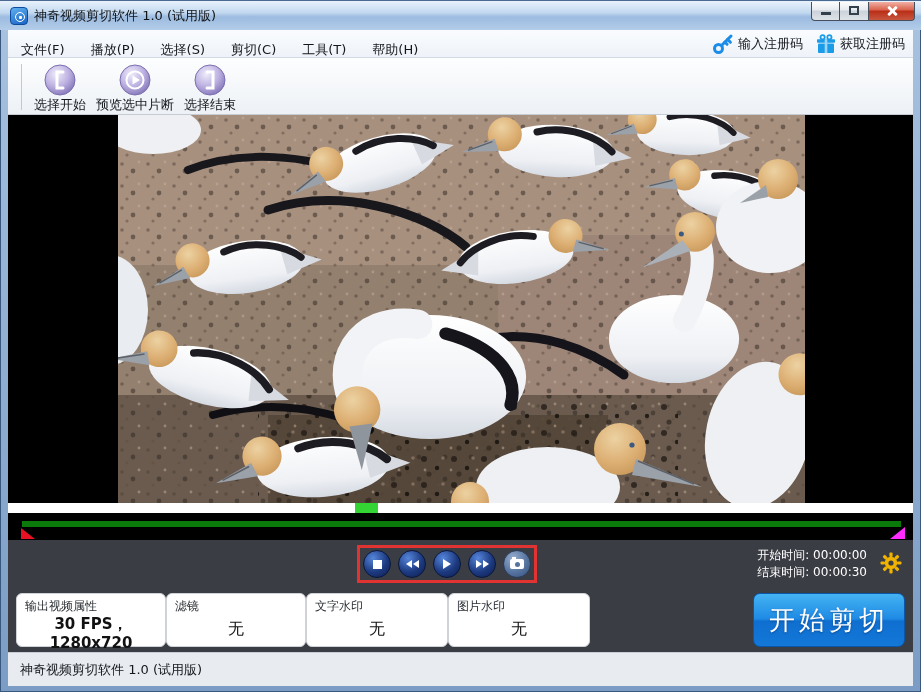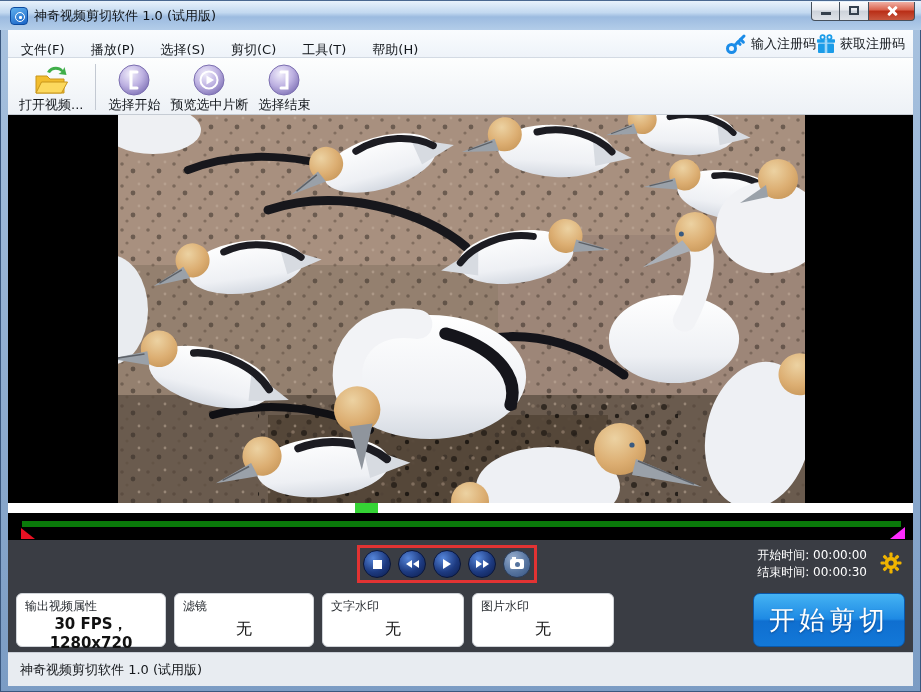--- a/index.html
+++ b/index.html
@@ -41,21 +41,21 @@
   .glyph-x::before{ transform:rotate(45deg);} .glyph-x::after{ transform:rotate(-45deg);}
 
   
   .content { position:absolute; left:8px; right:8px; top:30px; bottom:6px; background:#000; }
 
   
   .menubar { position:absolute; left:0; top:0; width:100%; height:28px;
     background:linear-gradient(180deg,#fafcfe,#eef3f9); border-bottom:1px solid #d3dae3;
     display:flex; align-items:center; }
   .menu-item { font-size:13px; color:#14181d; padding:0 13px; line-height:27px; cursor:default;margin-top:12px; }
-  .menu-right { position:absolute; right:8px; top:0; height:28px; display:flex; align-items:center; }
+  .menu-right { position:absolute; right:8px; top:0; height:28px; display:flex; align-items:center; gap:13px; }
   .reg-link { display:flex; align-items:center; gap:4px; font-size:13px; color:#14181d; }
 
   
   .toolbar { position:absolute; left:0; top:28px; width:100%; height:57px;
     background:linear-gradient(180deg,#fdfefe,#edf1f6); border-bottom:1px solid #c6ccd4;
     display:flex; align-items:flex-start; padding:4px 4px 0 6px; }
   .tool-btn { display:flex; flex-direction:column; align-items:center; justify-content:flex-start;
     padding:1px 5px; }
   .tool-icon { height:34px; display:flex; align-items:center; justify-content:center; }
   .tool-label { font-size:13px; color:#14181d; line-height:15px; white-space:nowrap; }
@@ -96,21 +96,21 @@
   .camglyph { width:14px; height:10px; background:#fff; border-radius:2px; position:relative; }
   .camglyph::before { content:""; position:absolute; left:4.5px; top:2.5px; width:5px; height:5px;
     border-radius:50%; background:#56749f; }
   .camglyph::after { content:""; position:absolute; left:2px; top:-2px; width:4px; height:2px; background:#fff; }
 
   .time-info { position:absolute; right:46px; top:7px; text-align:right; color:#fff; font-size:12px; line-height:17px; }
   .time-info .lbl { color:#fff;text-align:right; }
   .gear-wrap { position:absolute; right:11px; top:12px; width:22px; height:22px; }
 
   
-  .cards-row { position:absolute; left:8px; right:8px; top:53px; height:54px; display:flex; gap:8px; }
+  .cards-row { position:absolute; left:8px; right:8px; top:53px; height:54px; display:flex; }
   .card { background:#fff; border:1px solid #cfd3d8; border-radius:6px; padding:4px 8px 2px 8px;
     display:flex; flex-direction:column; }
   .card-title { font-size:12px; color:#2a2e33; }
   .card-value { font-size:16px; color:#111; text-align:center; flex:1; display:flex;
     align-items:center; justify-content:center; }
   .card.c0 { width:150px; } .card.c1 { width:140px; } .card.c2 { width:142px; } .card.c3 { width:142px; }
   .card.c0 .card-value { font-weight:bold; font-size:15px; justify-content:flex-start; }
   .spacer { flex:1; }
   .cut-btn { width:152px; height:54px; border:1px solid #0a58aa; border-radius:7px;
     background:linear-gradient(180deg,#45b3f3 0%, #1e8ae4 48%, #0f6fd0 52%, #1378d8 100%);
@@ -176,30 +176,20 @@
               <circle cx="6.6" cy="3.2" r="2.1"></circle>
               <circle cx="13.4" cy="3.2" r="2.1"></circle>
             </g>
           </svg>
           <span>获取注册码</span>
         </div>
       </div>
     </div>
 
     <div class="toolbar">
-      <div class="tool-btn">
-        <div class="tool-icon">
-          <svg width="36" height="34" viewBox="0 0 36 34">
-            <path d="M14 9 C 17 3, 26 2, 30 7 l1.5 -3 l2 8 l-8 -1 l3 -2 C 25 5.5, 19 6, 17 10 Z" fill="#3fae49"></path>
-            <path d="M3 13 h11 l3 3 h14 v14 H3 Z" fill="#f2bd2e" stroke="#c8951a" stroke-width="1"></path>
-            <path d="M3 30 l5.5 -11 h26 l-6 11 Z" fill="#fcd95e" stroke="#c8951a" stroke-width="1"></path>
-          </svg>
-        </div>
-        <div class="tool-label">打开视频...</div>
-      </div>
       <div class="tool-sep"></div>
       <div class="tool-btn">
         <div class="tool-icon">
           <svg width="34" height="34" viewBox="0 0 34 34">
             <defs>
               <radialGradient id="purp1" cx="38%" cy="30%" r="75%">
                 <stop offset="0%" stop-color="#efecfa"></stop>
                   <stop offset="55%" stop-color="#beb2e2"></stop>
                   <stop offset="100%" stop-color="#8275b8"></stop>
               </radialGradient>

